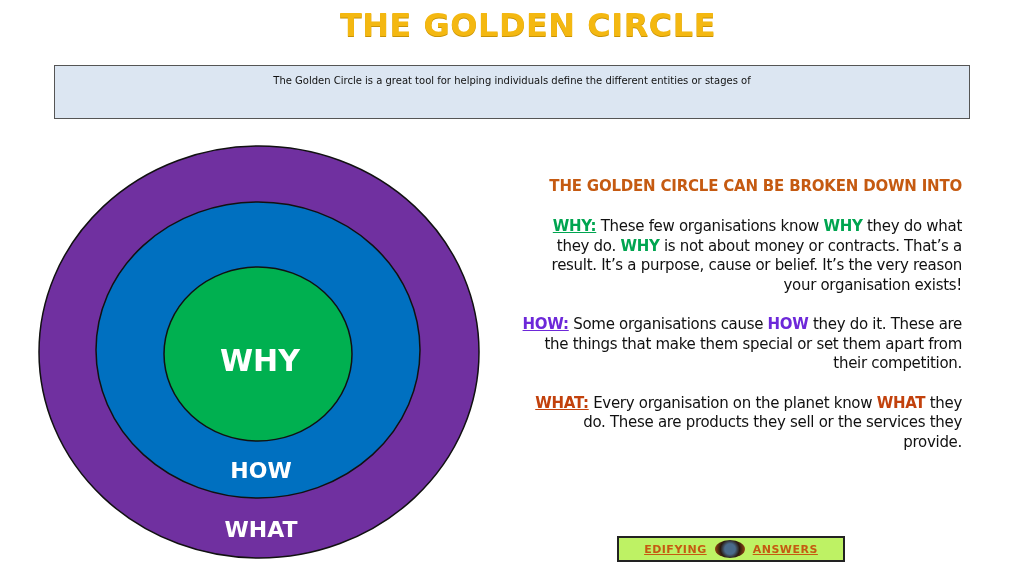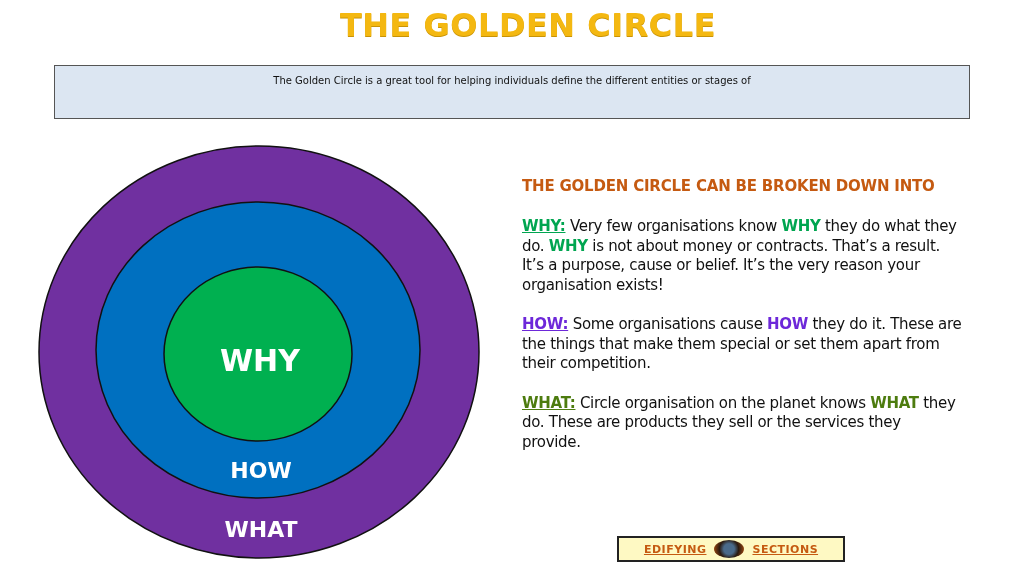--- a/index.html
+++ b/index.html
@@ -2,29 +2,29 @@
 <html><head>
 <meta charset="utf-8">
 <style>
   html, body { margin:0; padding:0; }
   body { width:1024px; height:576px; background:#ffffff; position:relative; overflow:hidden; font-family:"DejaVu Sans", sans-serif; }
   .title { position:absolute; left:16px; top:6px; width:1024px; text-align:center; font-family:"DejaVu Sans", sans-serif; font-weight:bold; font-size:32px; color:#F4B811; letter-spacing:0.5px; text-shadow:0 1px 0 #c89306; }
   .intro { position:absolute; left:54px; top:65px; width:916px; height:54px; background:#DCE6F2; border:1px solid #555; box-sizing:border-box; text-align:center; font-family:"DejaVu Sans", sans-serif; font-size:10px; line-height:23px; color:#111; padding-top:3px; }
   .intro b { font-weight:bold; }
   svg.circles { position:absolute; left:0; top:0; }
   .circle-label { font-family:"DejaVu Sans", sans-serif; font-weight:bold; fill:#ffffff; text-anchor:middle; }
-  .right { position:absolute; left:522px; top:176px; width:440px; text-align:left; font-family:"DejaVu Sans", sans-serif; color:#111; }
+  .right { position:absolute; left:522px; top:176px; width:440px; text-align:right; font-family:"DejaVu Sans", sans-serif; color:#111; }
   .heading { font-weight:bold; color:#C55A11; font-size:15px; line-height:21px; letter-spacing:-0.2px; }
   .para { font-size:15px; line-height:19.5px; margin-top:20px; letter-spacing:-0.3px; }
   .kw { font-weight:bold;margin-top:45px; }
   .kw.u { text-decoration:underline; }
   .green { color:#00A550; }
   .blue { color:#6d28d9; }
-  .purple { color:#4d7c0f; }
-  .logo { position:absolute; left:617px; top:536px; width:228px; height:26px; border:2px solid #222; box-sizing:border-box; background:#fef9c3; display:flex; align-items:center; justify-content:center; gap:8px; }
+  .purple { color:#c2410c; }
+  .logo { position:absolute; left:617px; top:536px; width:228px; height:26px; border:2px solid #222; box-sizing:border-box; background:#bef264; display:flex; align-items:center; justify-content:center; gap:8px; }
   .logo-text { font-family:"DejaVu Sans", sans-serif; font-weight:bold; font-size:11px; color:#C55A11; text-decoration:underline; letter-spacing:0.5px; }
   .logo-icon { width:30px; height:18px; border-radius:50%; background:radial-gradient(circle at 50% 50%, #4a6a8a 0 30%, #2a1a10 55%, #c55a11 100%); }
 </style>
 </head>
 <body>
 
 <div class="title">THE GOLDEN CIRCLE</div>
 
 <div class="intro">
   <div>The Golden Circle is a great tool for helping individuals define the different entities or stages of</div>
@@ -36,22 +36,22 @@
   <ellipse cx="258" cy="354" rx="94" ry="87" fill="#00B050" stroke="#111" stroke-width="1.5"></ellipse>
   <text x="260" y="371" font-size="30" class="circle-label">WHY</text>
   <text x="261" y="478" font-size="22" class="circle-label">HOW</text>
   <text x="261" y="537" font-size="22" class="circle-label">WHAT</text>
 </svg>
 
 <div class="right">
   <div class="heading">
     <div>THE GOLDEN CIRCLE CAN BE BROKEN DOWN INTO</div>
   </div>
-  <div class="para"><span class="kw u green">WHY:</span><span> Very few organisations know </span><span class="kw green">WHY</span><span> they do what they do. </span><span class="kw green">WHY</span><span> is not about money or contracts. That’s a result. It’s a purpose, cause or belief. It’s the very reason your organisation exists!</span></div>
+  <div class="para"><span class="kw u green">WHY:</span><span> These few organisations know </span><span class="kw green">WHY</span><span> they do what they do. </span><span class="kw green">WHY</span><span> is not about money or contracts. That’s a result. It’s a purpose, cause or belief. It’s the very reason your organisation exists!</span></div>
   <div class="para"><span class="kw u blue">HOW:</span><span> Some organisations cause </span><span class="kw blue">HOW</span><span> they do it. These are the things that make them special or set them apart from their competition.</span></div>
-  <div class="para"><span class="kw u purple">WHAT:</span><span> Circle organisation on the planet knows </span><span class="kw purple">WHAT</span><span> they do. These are products they sell or the services they provide.</span></div>
+  <div class="para"><span class="kw u purple">WHAT:</span><span> Every organisation on the planet know </span><span class="kw purple">WHAT</span><span> they do. These are products they sell or the services they provide.</span></div>
 </div>
 
 <div class="logo">
   <span class="logo-text">EDIFYING</span>
   <span class="logo-icon"></span>
-  <span class="logo-text">SECTIONS</span>
+  <span class="logo-text">ANSWERS</span>
 </div>
 
 </body></html>

